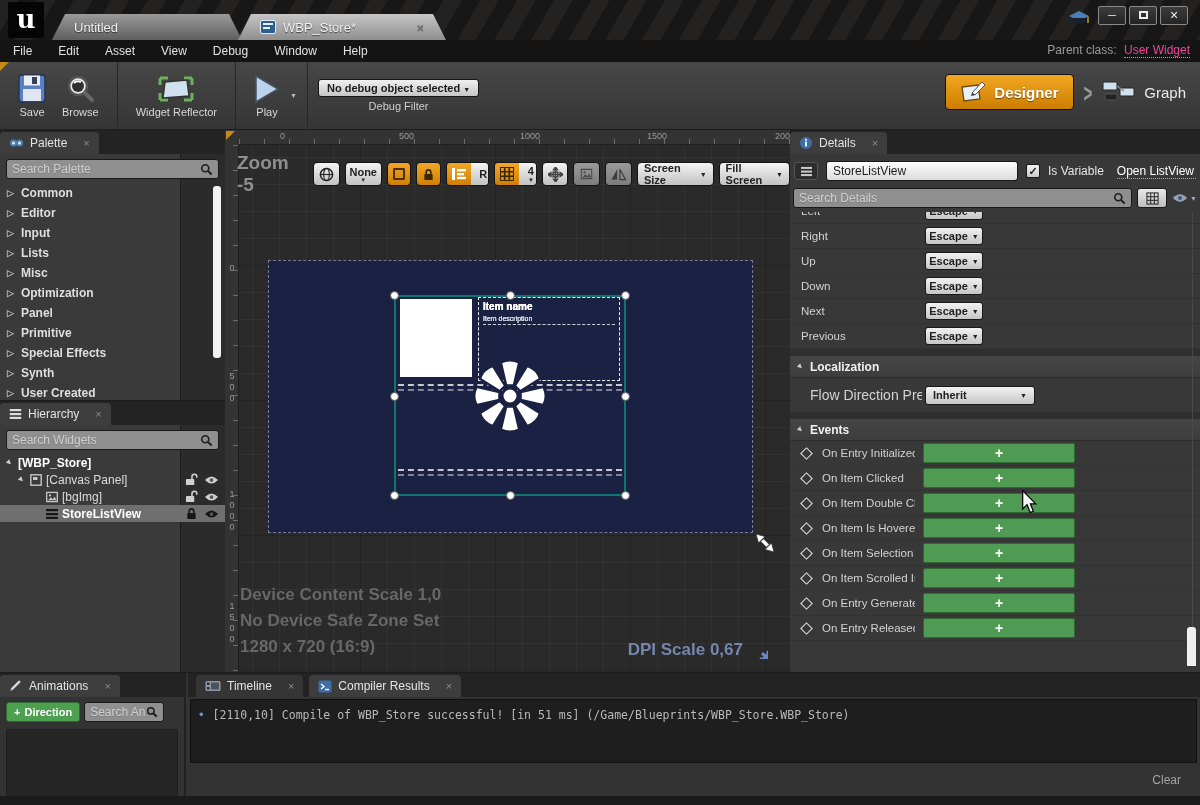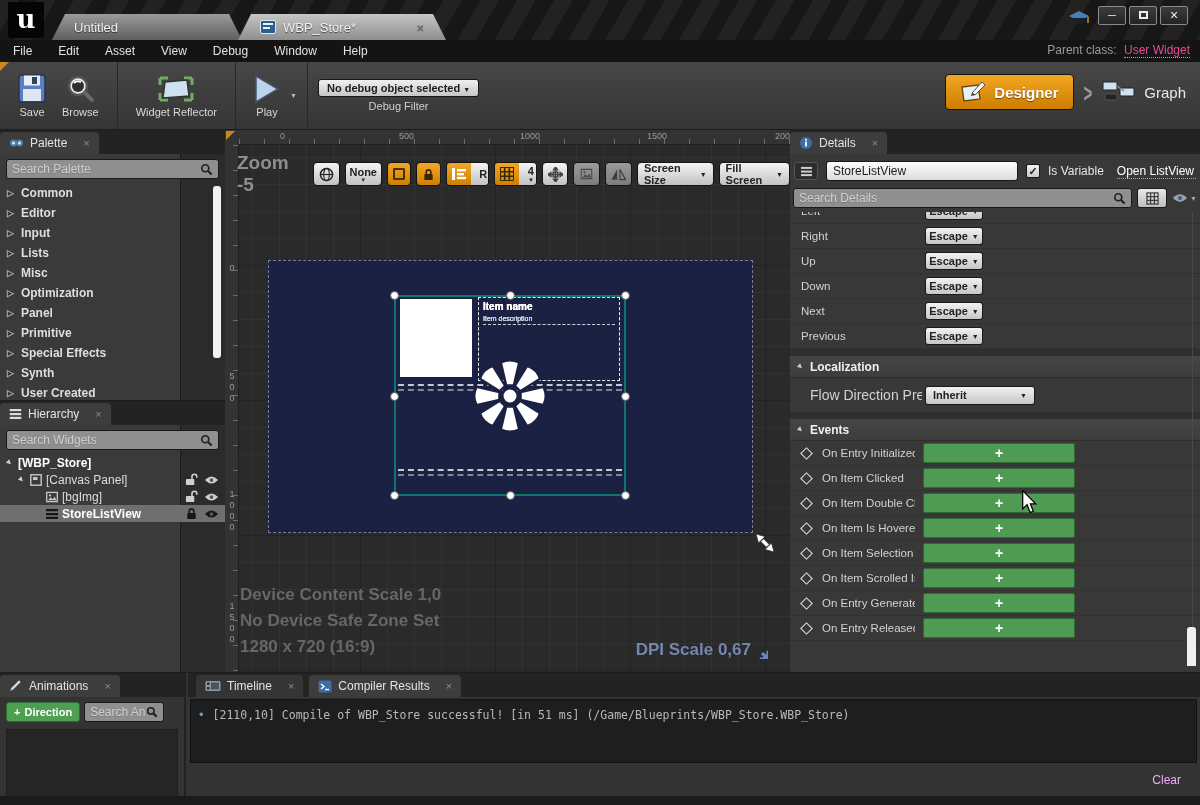--- a/index.html
+++ b/index.html
@@ -129,21 +129,21 @@
   .e-img { position:absolute; left:2px; top:2px; width:72px; height:78px; background:#fff; }
   .entry:nth-of-type(3) .e-img { height:22px; }
   .e-text { position:absolute; left:80px; top:0; right:2px; bottom:0; border:1px dashed rgba(255,255,255,.55); padding:3px 4px; }
   .e-name { font-size:10px; font-weight:bold; color:#fff; }
   .e-desc { font-size:7px; color:#cdd2e0; margin-top:3px; border-bottom:1px dashed rgba(255,255,255,.4); padding-bottom:2px; }
   .esep { position:absolute; left:2px; right:2px; height:7px; border-top:2px dashed rgba(255,255,255,.75);
     border-bottom:2px dashed rgba(255,255,255,.45); }
   .esep.s1 { top:87px; } .esep.s2 { top:172px; }
   .throbber { position:absolute; left:50%; top:50%; transform:translate(-50%,-50%); z-index:4; }
   .overlay-text { position:absolute; left:15px; font-size:17px; font-weight:bold; color:#676767; }
-  .dpi { position:absolute; right:22px; top:510px; display:flex; align-items:center; 
+  .dpi { position:absolute; right:22px; top:510px; display:flex; align-items:center; gap:8px;
     font-size:17px; font-weight:bold; color:#7586ad; }
   .resize-arrow { position:absolute; left:527px; top:400px; z-index:6; }
 
   
   .details { position:absolute; left:790px; top:130px; width:410px; height:542px; background:#383838; }
   .d-head { height:34px; display:flex; align-items:center; gap:8px; padding:0 4px; }
   .d-iconbtn { width:24px; height:18px; background:#2c2c2c; border:1px solid #555; border-radius:3px;
     display:flex; align-items:center; justify-content:center; color:#ccc; }
   .d-name { width:192px; height:20px; background:linear-gradient(#fdfdfd,#dcdcdc); border:1px solid #191919;
     border-radius:3px; font-size:12px; color:#1c1c1c; padding:0 6px; font-family:"Liberation Sans",sans-serif; }
@@ -191,21 +191,21 @@
     font-weight:bold; padding:3px 7px; display:flex; gap:4px; align-items:center; }
   .anim-search { width:80px; }
   .anim-content { position:absolute; left:6px; top:56px; right:6px; bottom:6px; background:#262626; border:1px solid #1d1d1d; }
   .log-dock { position:absolute; left:188px; top:0; right:0; height:133px; }
   .log-area { position:absolute; left:2px; right:3px; top:26px; height:64px; background:#1e1e1e;
     border:1px solid #121212; display:flex; align-items:flex-start; gap:9px; padding:8px 8px; }
   .log-bullet { color:#5f9bd4; font-size:13px; line-height:13px; }
   .log-text { font-family:"DejaVu Sans Mono",monospace; font-size:11.5px; color:#b9b9b9; }
   .log-footer { position:absolute; left:2px; right:3px; top:90px; height:33px; display:flex;
     align-items:center; justify-content:flex-end; padding-right:16px; }
-  .clear-btn { font-size:12px; color:#f0abfc; }
+  .clear-btn { font-size:12px; color:#a3a3a3; }
   .bottom-strip { position:absolute; left:0; bottom:0; width:100%; height:9px; background:#1b1b1b; }
 
   .cursor { position:absolute; left:1020px; top:490px; z-index:99; pointer-events:none; }
   svg.iu { display:block; }
 </style>
 </head>
 <body>
 
 <svg width="0" height="0" style="position:absolute">
   <defs>

